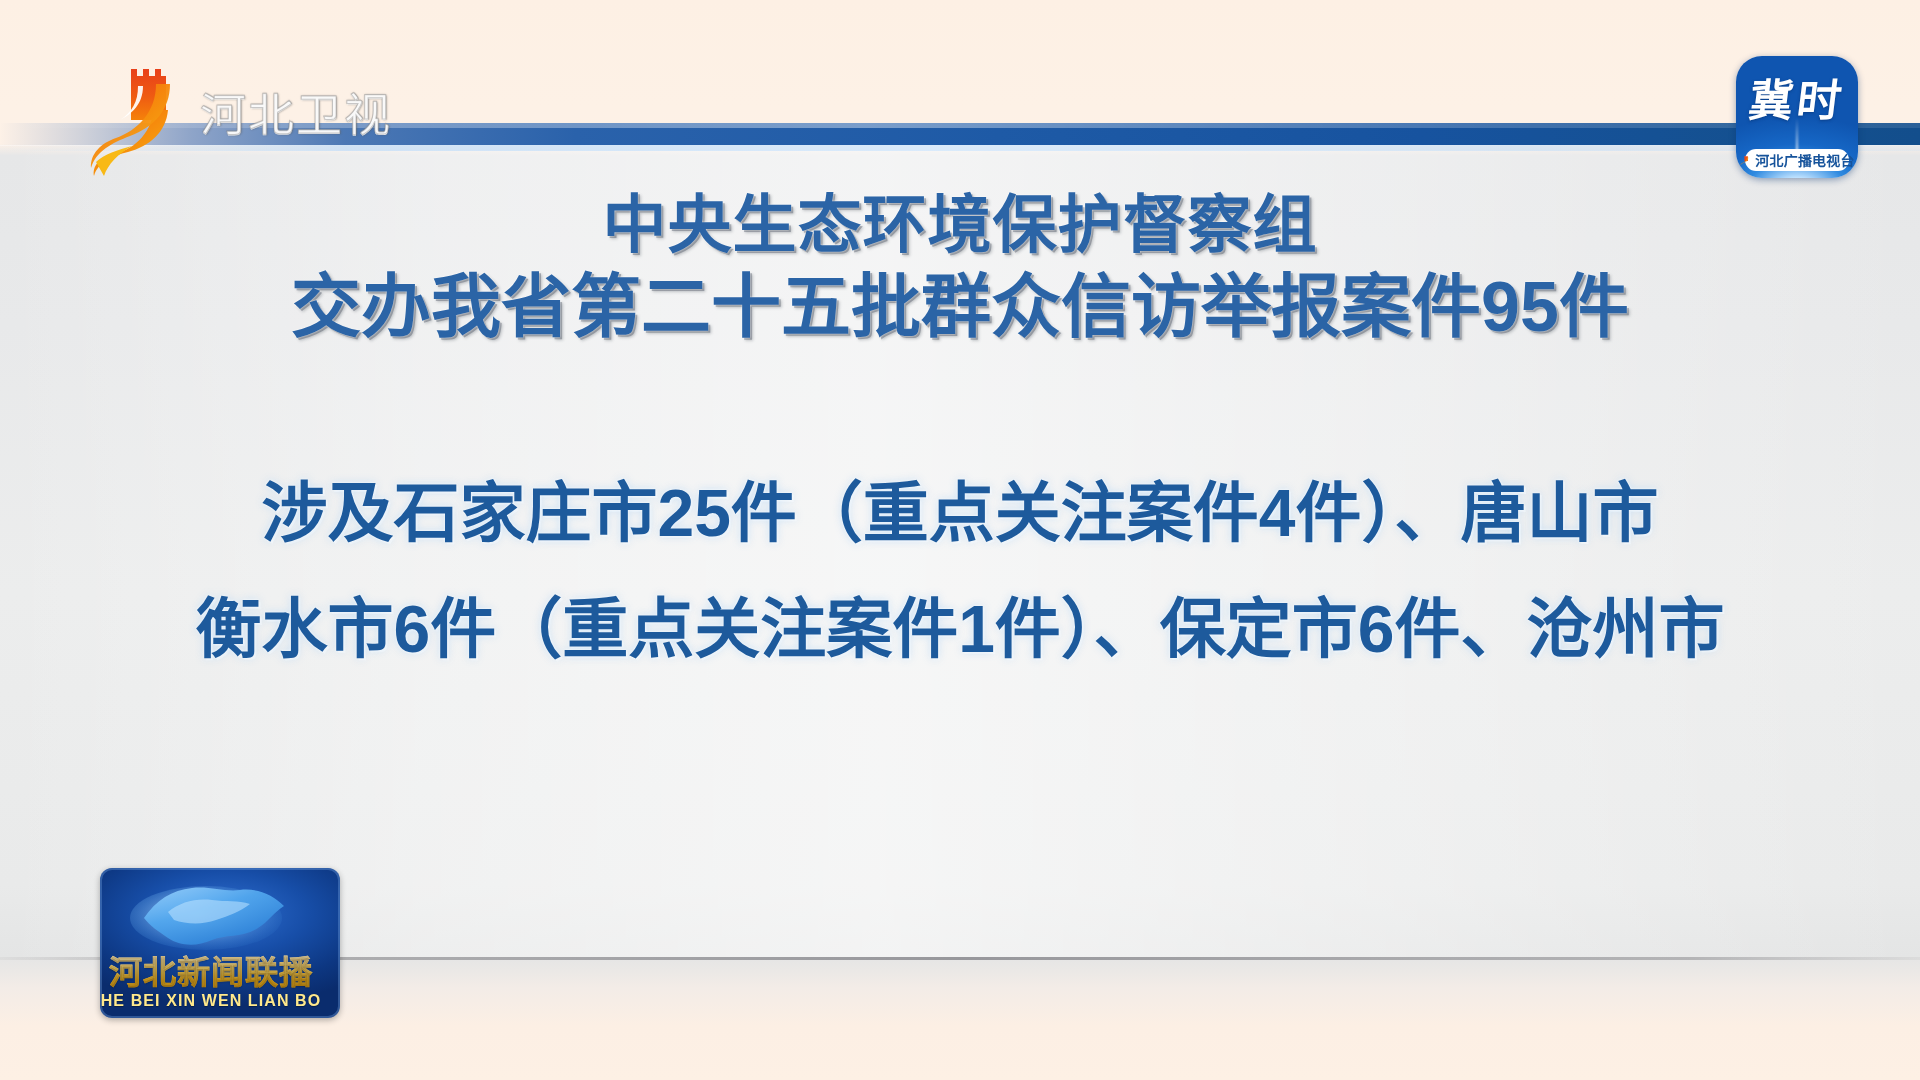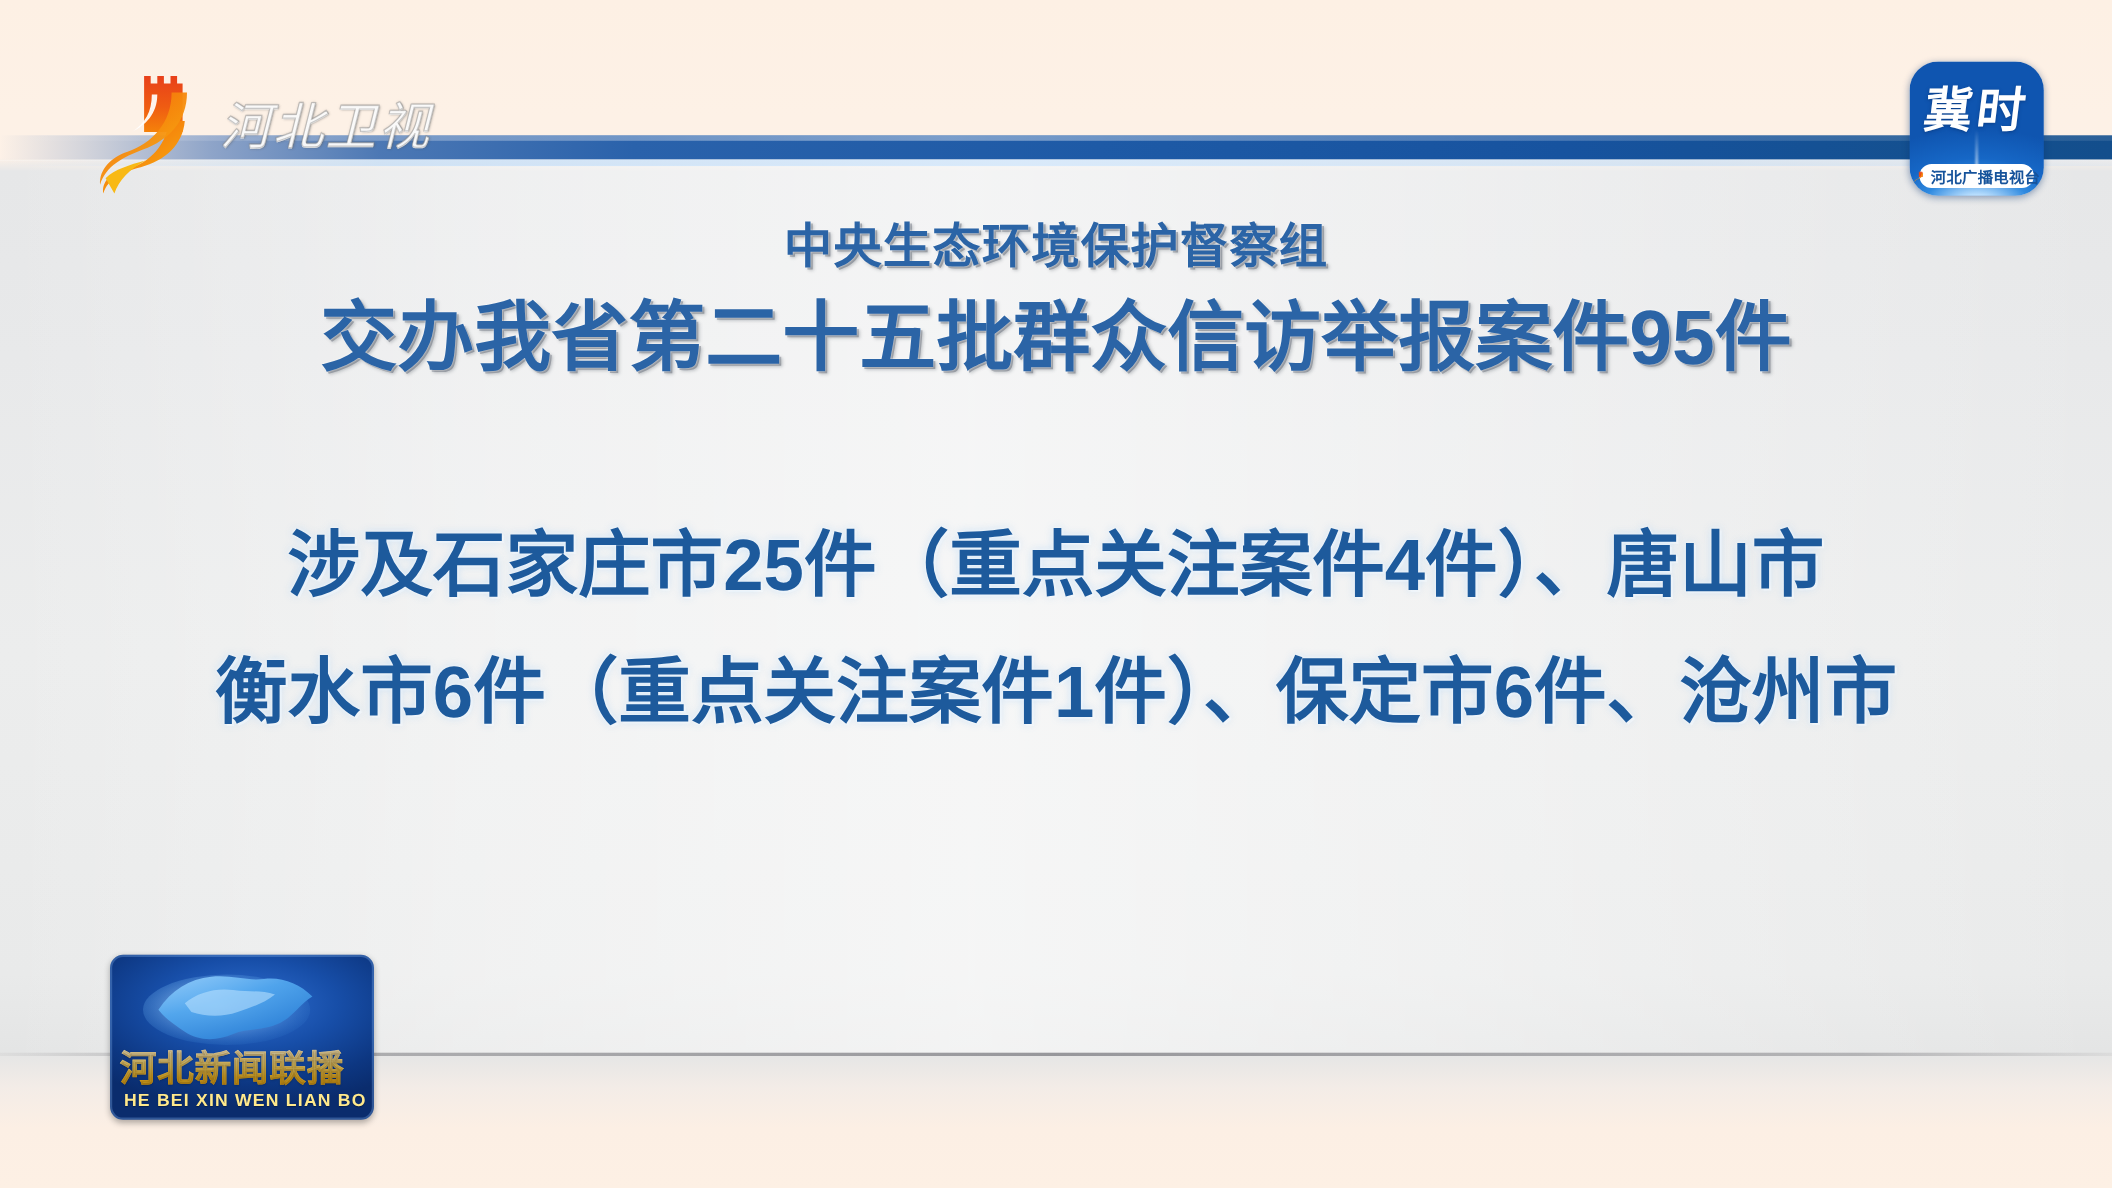--- a/index.html
+++ b/index.html
@@ -95,21 +95,20 @@
   .hbtv-word{
     margin-left:4px;font-size:46px;line-height:1;letter-spacing:2px;
     font-family:"DejaVu Serif","Liberation Serif",serif;
     color:rgba(255,255,255,.62);
     text-shadow:
       0 1px 0 rgba(255,255,255,.85),
       0 0 2px rgba(120,120,120,.55),
       1px 1px 2px rgba(90,90,90,.45);
     -webkit-text-stroke:1px rgba(130,130,130,.40);
     white-space:nowrap;
-    font-style:italic;
   }
 
   
   .jishi{
     position:absolute;left:1736px;top:56px;width:122px;height:122px;
     border-radius:26px;overflow:hidden;
     background:
       radial-gradient(ellipse 100% 58% at 50% 108%, #ffffff 0%, #bfe2ff 14%, #2f8ae0 40%, #1667c6 62%, #0f55b0 100%),
       linear-gradient(150deg,#1f7ae0 0%,#1464c6 42%,#0f53ac 100%);
     box-shadow:0 2px 7px rgba(10,50,110,.42);
@@ -149,21 +148,21 @@
   .title-line{
     font-weight:700;white-space:nowrap;
     font-family:"Liberation Sans","DejaVu Sans",sans-serif;
     color:#2b64a6;
     letter-spacing:1px;
     text-shadow:
       0 0 2px rgba(255,255,255,.9),
       2px 2px 0 rgba(88,96,108,.45),
       3px 3px 3px rgba(70,78,90,.30);
   }
-  .title-line.l1{font-size:44px;line-height:78px;}
+  .title-line.l1{font-size:64px;line-height:78px;}
   .title-line.l2{font-size:70px;line-height:86px;letter-spacing:0px;}
 
   
   .body-block{
     position:absolute;left:0;top:455px;width:1920px;text-align:center;
   }
   .body-line{
     font-weight:700;white-space:nowrap;
     font-family:"Liberation Sans","DejaVu Sans",sans-serif;
     font-size:66px;line-height:116px;
@@ -196,21 +195,20 @@
     -webkit-text-stroke:.6px rgba(120,70,0,.30);
     text-shadow:0 1px 2px rgba(0,0,0,.28);
     white-space:nowrap;
   }
   .prog-en{
     position:absolute;left:0;top:124px;width:222px;text-align:center;
     font-size:16px;line-height:18px;font-weight:700;letter-spacing:1.1px;
     font-family:"Liberation Sans","DejaVu Sans",sans-serif;
     color:#ffe98c;white-space:nowrap;
     text-shadow:0 1px 1px rgba(0,0,0,.35);
-    padding-left:12px;
   }
 </style>
 </head>
 <body>
 
 <div class="stage">
 
   <div class="sheen"></div>
 
   <div class="bluebar"></div>

